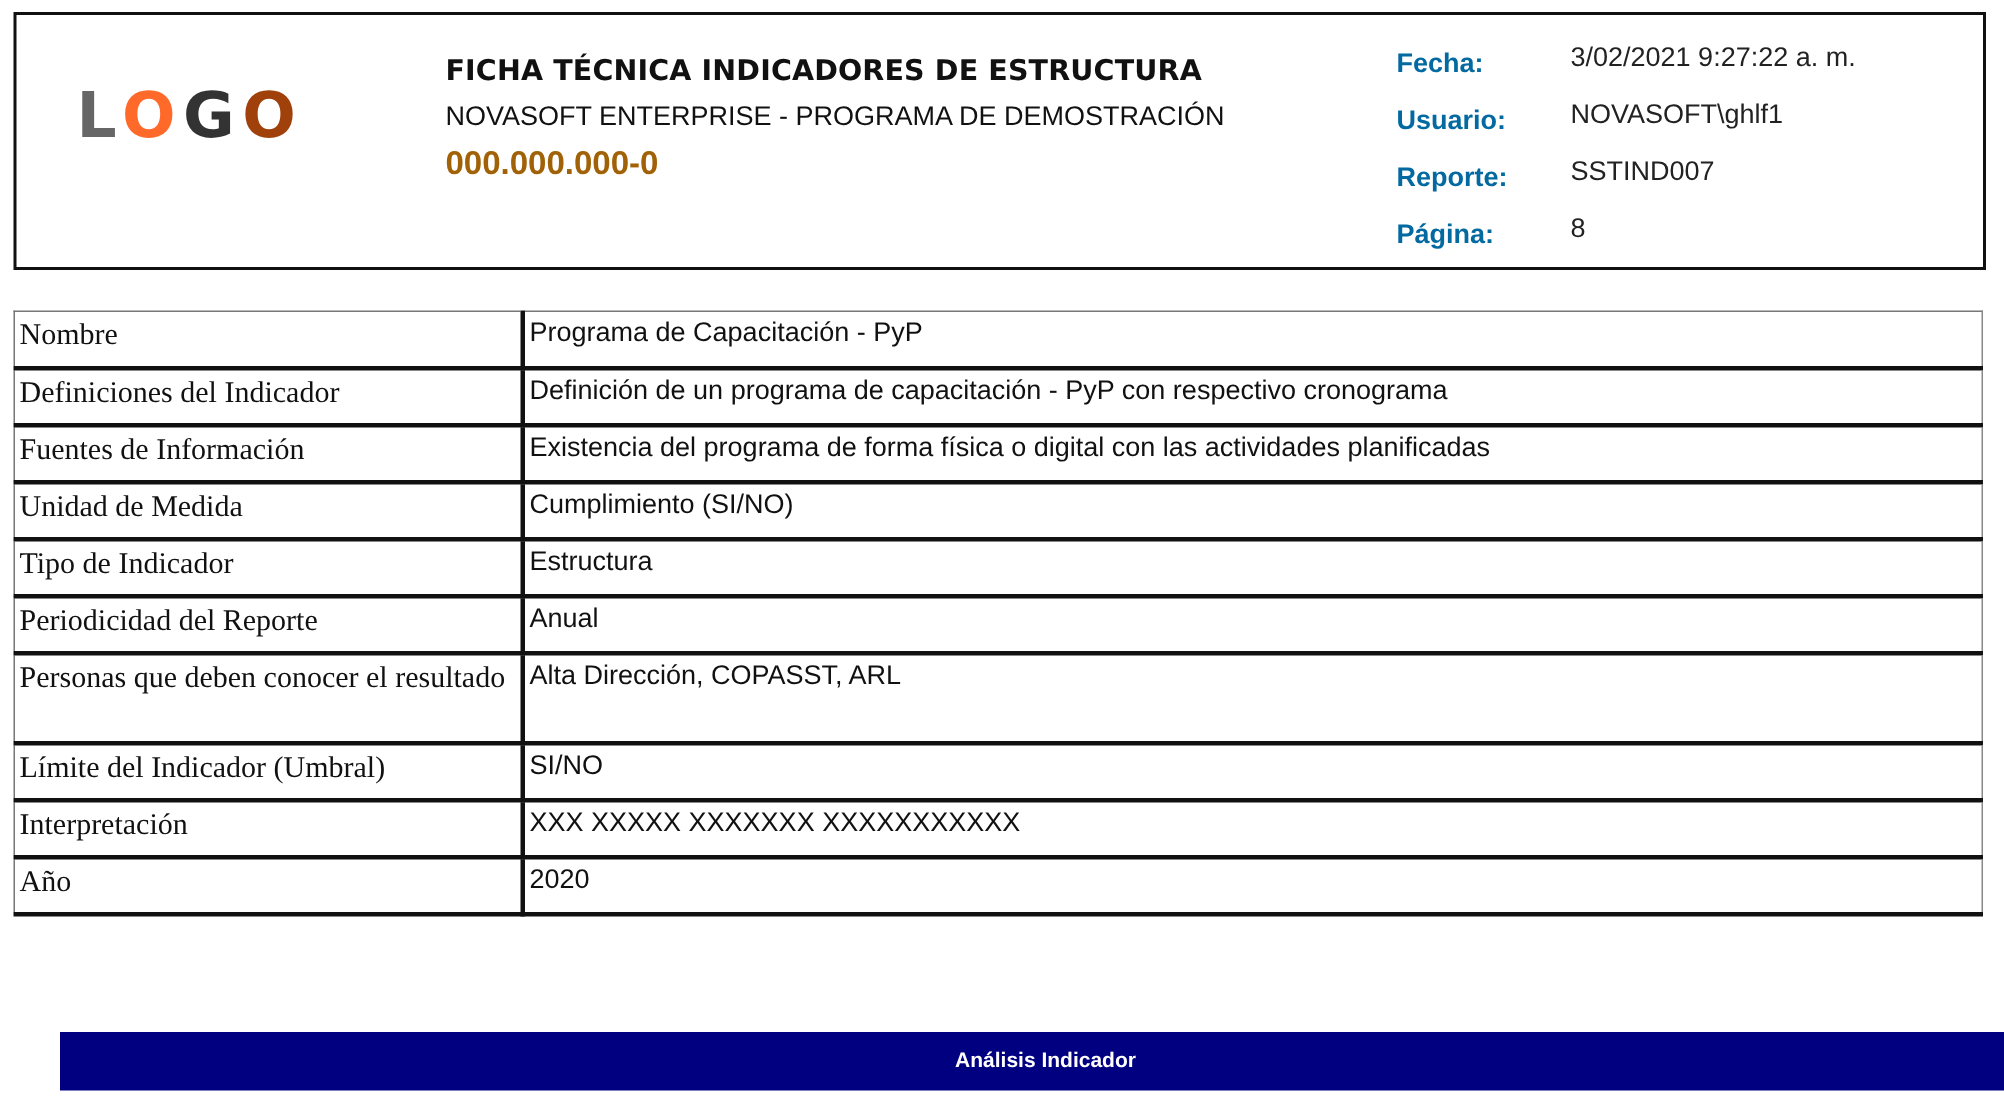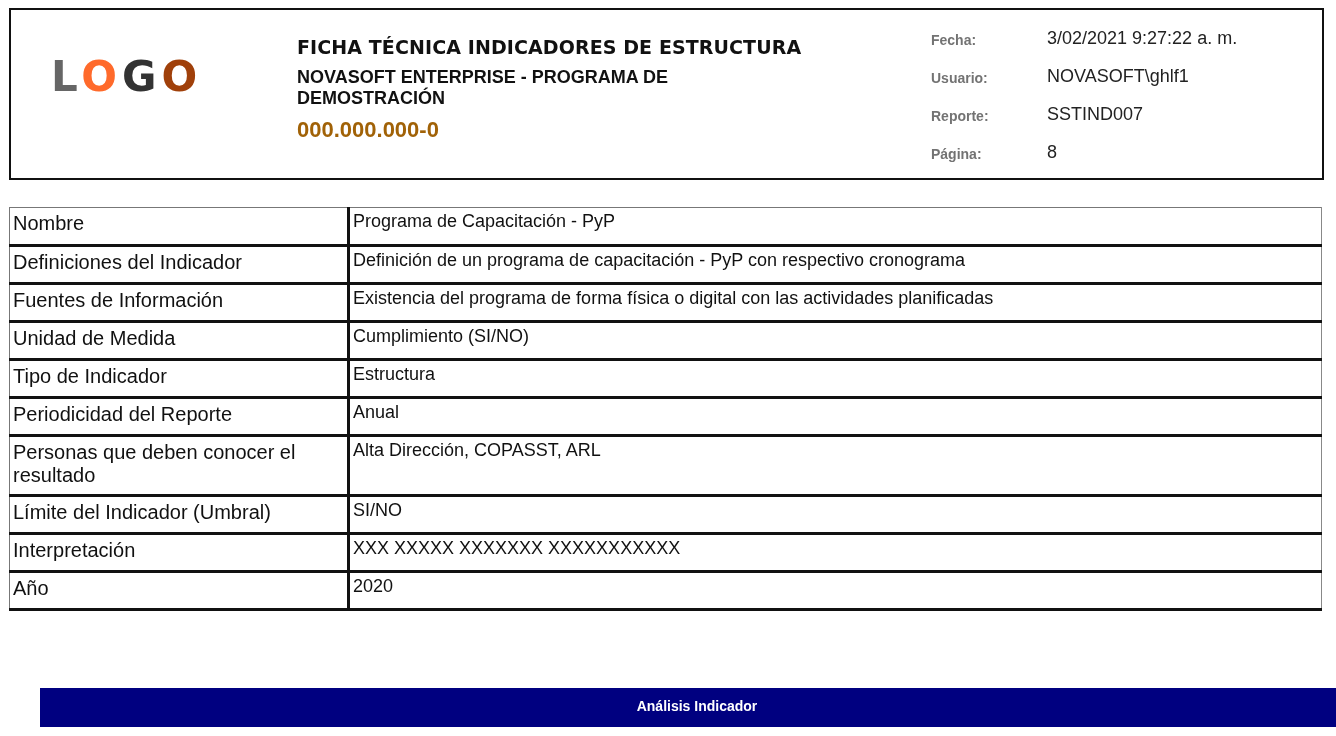--- a/index.html
+++ b/index.html
@@ -11,35 +11,35 @@
     .logo { position: absolute; left: 40px; top: 46px; font-family: "DejaVu Sans", sans-serif;
             font-weight: bold; font-size: 42px; letter-spacing: 5px; line-height: 1; }
     .logo .l1 { color: #666666; }
     .logo .l2 { color: #ff6a2b; }
     .logo .l3 { color: #333333; }
     .logo .l4 { color: #a0400a; }
 
     .titles { position: absolute; left: 286px; top: 26px; width: 520px; }
     .title-main { font-family: "DejaVu Sans", sans-serif; font-weight: bold; font-size: 19px;
                   color: #111; margin-bottom: 9px; letter-spacing: 0.1px; }
-    .title-company { font-weight: bold; font-size: 18px; line-height: 21px; color: #111; }
+    .title-company { font-weight: normal; font-size: 18px; line-height: 21px; color: #111; }
     .title-nit { font-weight: bold; font-size: 22px; color: #a16207; margin-top: 8px; }
 
     .meta { position: absolute; left: 920px; top: 12px; width: 380px; }
     .meta-row { position: relative; height: 38px; }
-    .meta-label { position: absolute; left: 0; top: 10px; font-weight: bold; font-size: 14px; color: #737373; }
+    .meta-label { position: absolute; left: 0; top: 10px; font-weight: bold; font-size: 18px; color: #0369a1; }
     .meta-value { position: absolute; left: 116px; top: 6px; font-size: 18px; color: #222; text-align: right; }
 
     .fields { position: absolute; left: 9px; top: 207px; width: 1313px;
               border-collapse: collapse; table-layout: fixed; }
     .fields td { border: 3px solid #111; vertical-align: top; padding: 0; }
     .fields tr:first-child td { border-top: 1px solid #777; }
     .fields td.first { border-left: 1px solid #777; }
     .fields td.last { border-right: 1px solid #888; }
-    .fields td.label { width: 332px; font-size: 20px; padding: 4px 2px 0 3px; line-height: 23px; color: #111; }
+    .fields td.label { width: 332px; font-size: 20px; padding: 4px 2px 0 3px; line-height: 23px; color: #111; font-family: Liberation Serif, serif; }
     .fields td.value { font-size: 18px; padding: 3px 2px 0 3px; line-height: 21px; color: #111; }
     .fields tr { height: 38px; }
     .fields tr.tall { height: 60px; }
 
     .analysis-bar { position: absolute; left: 8px; top: 688px; width: 1314px; height: 39px;
                     background: #000080; color: #ffffff; font-weight: bold; font-size: 14px;
                     text-align: center; line-height: 37px; margin-left: 32px; }
   </style>
 </head>
 <body>

